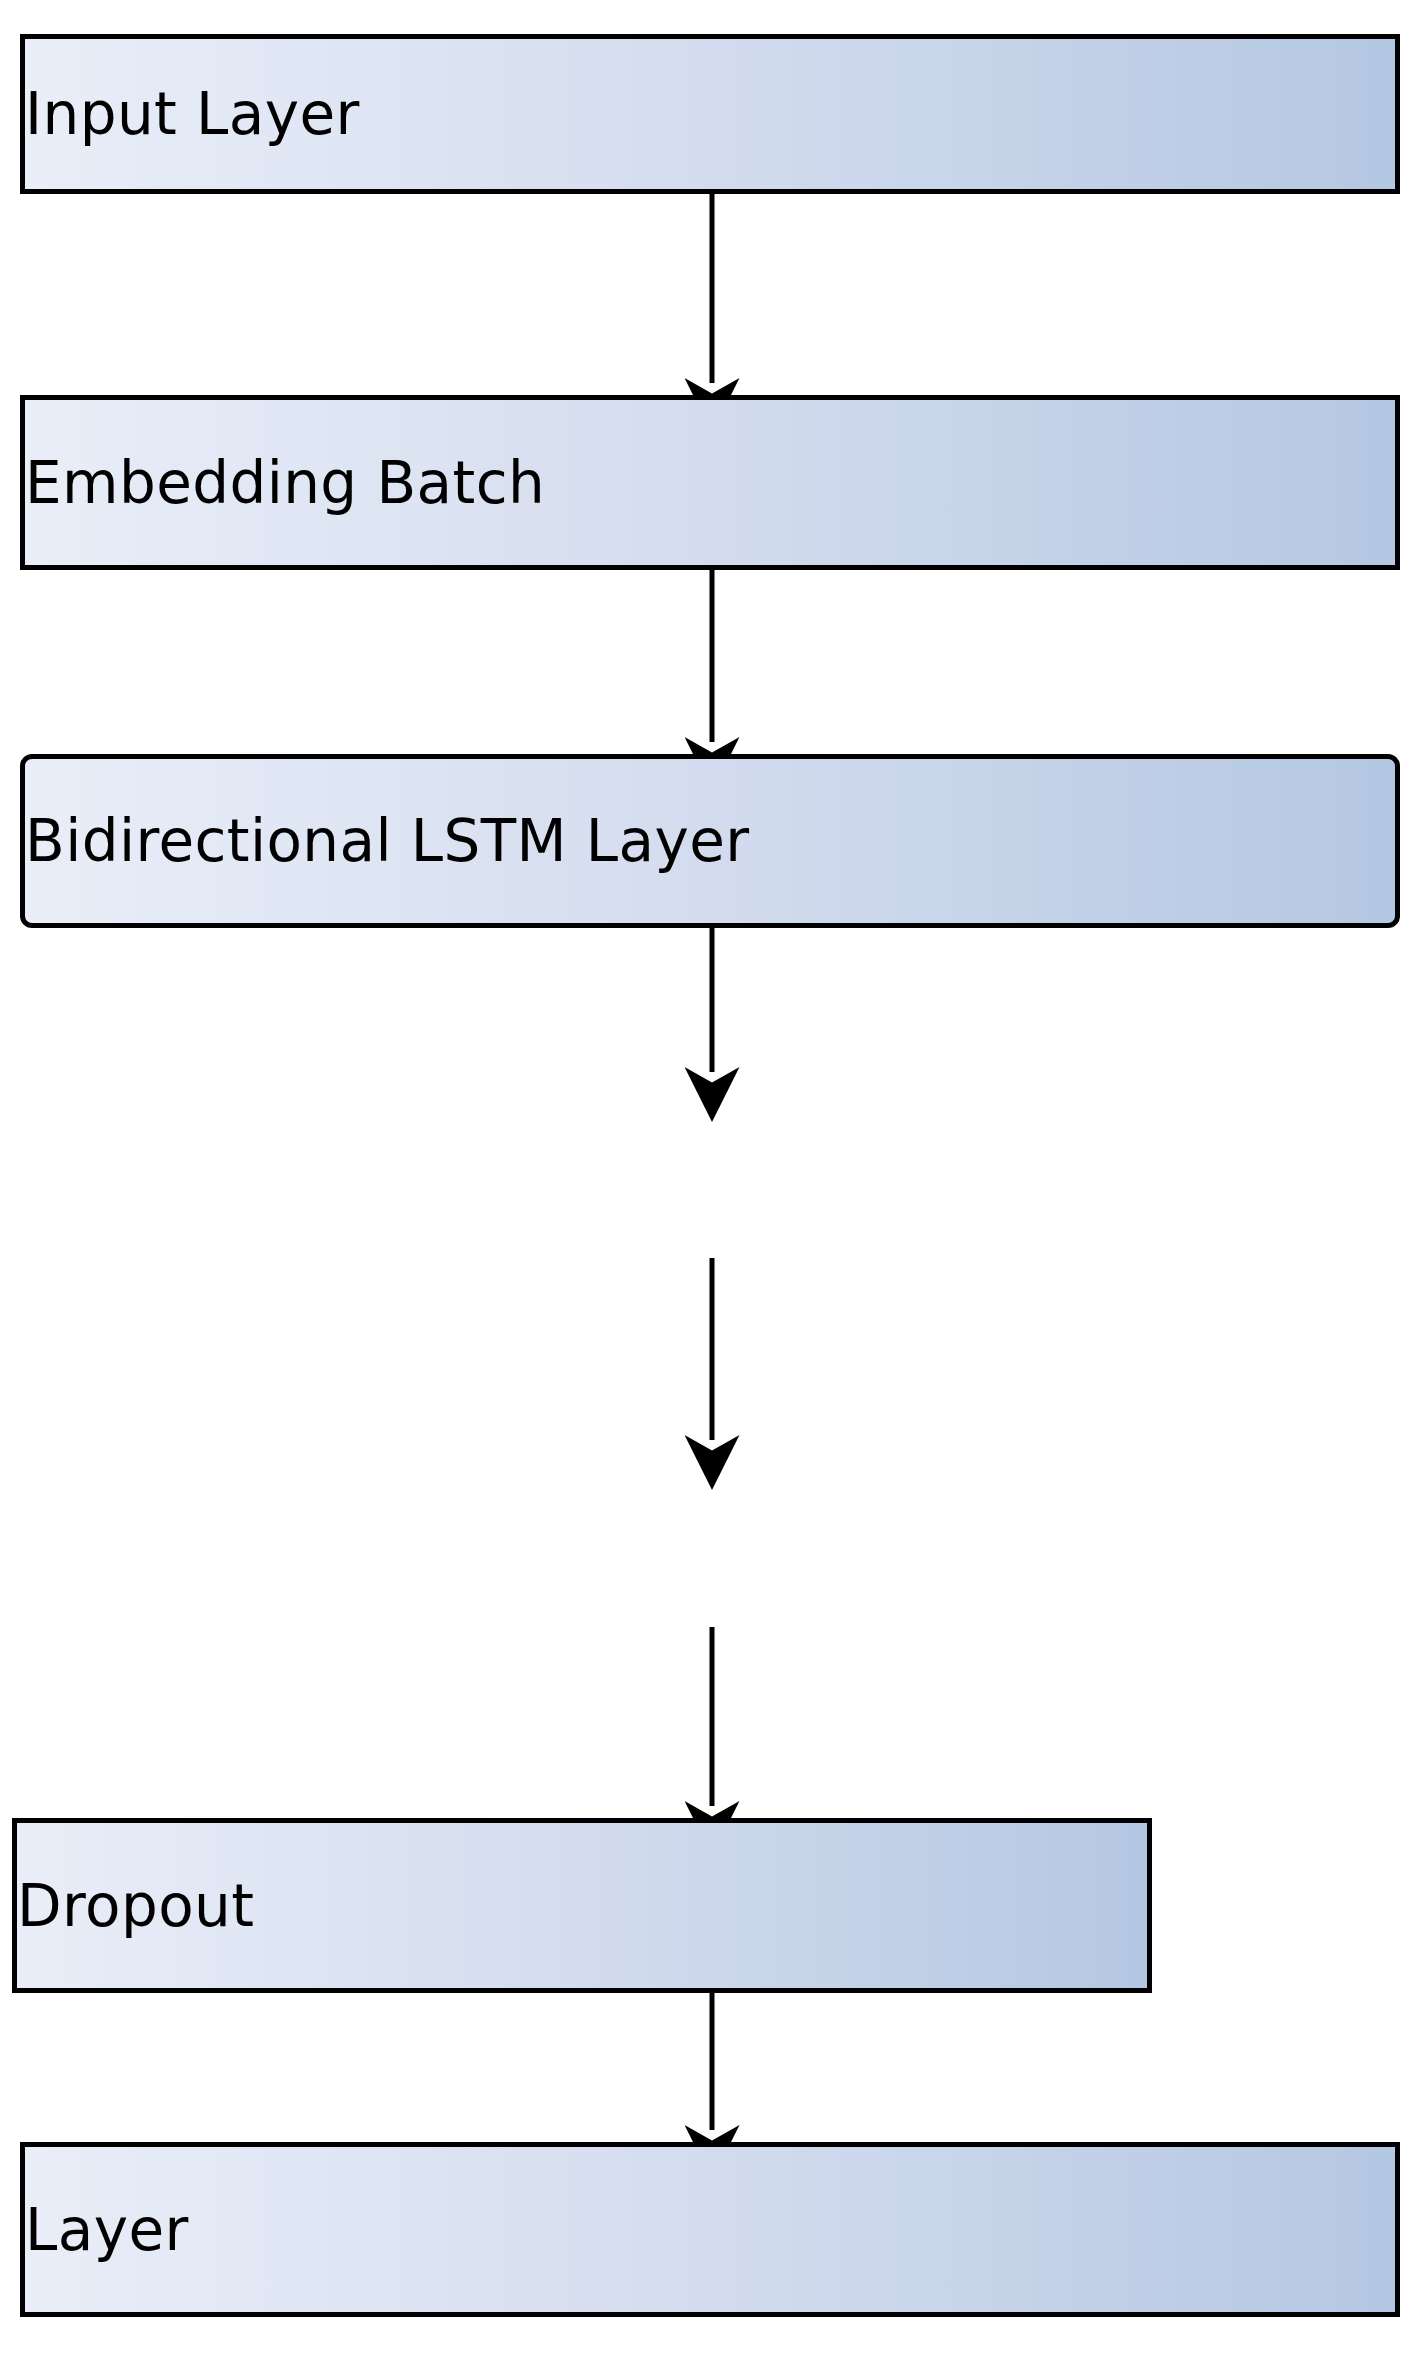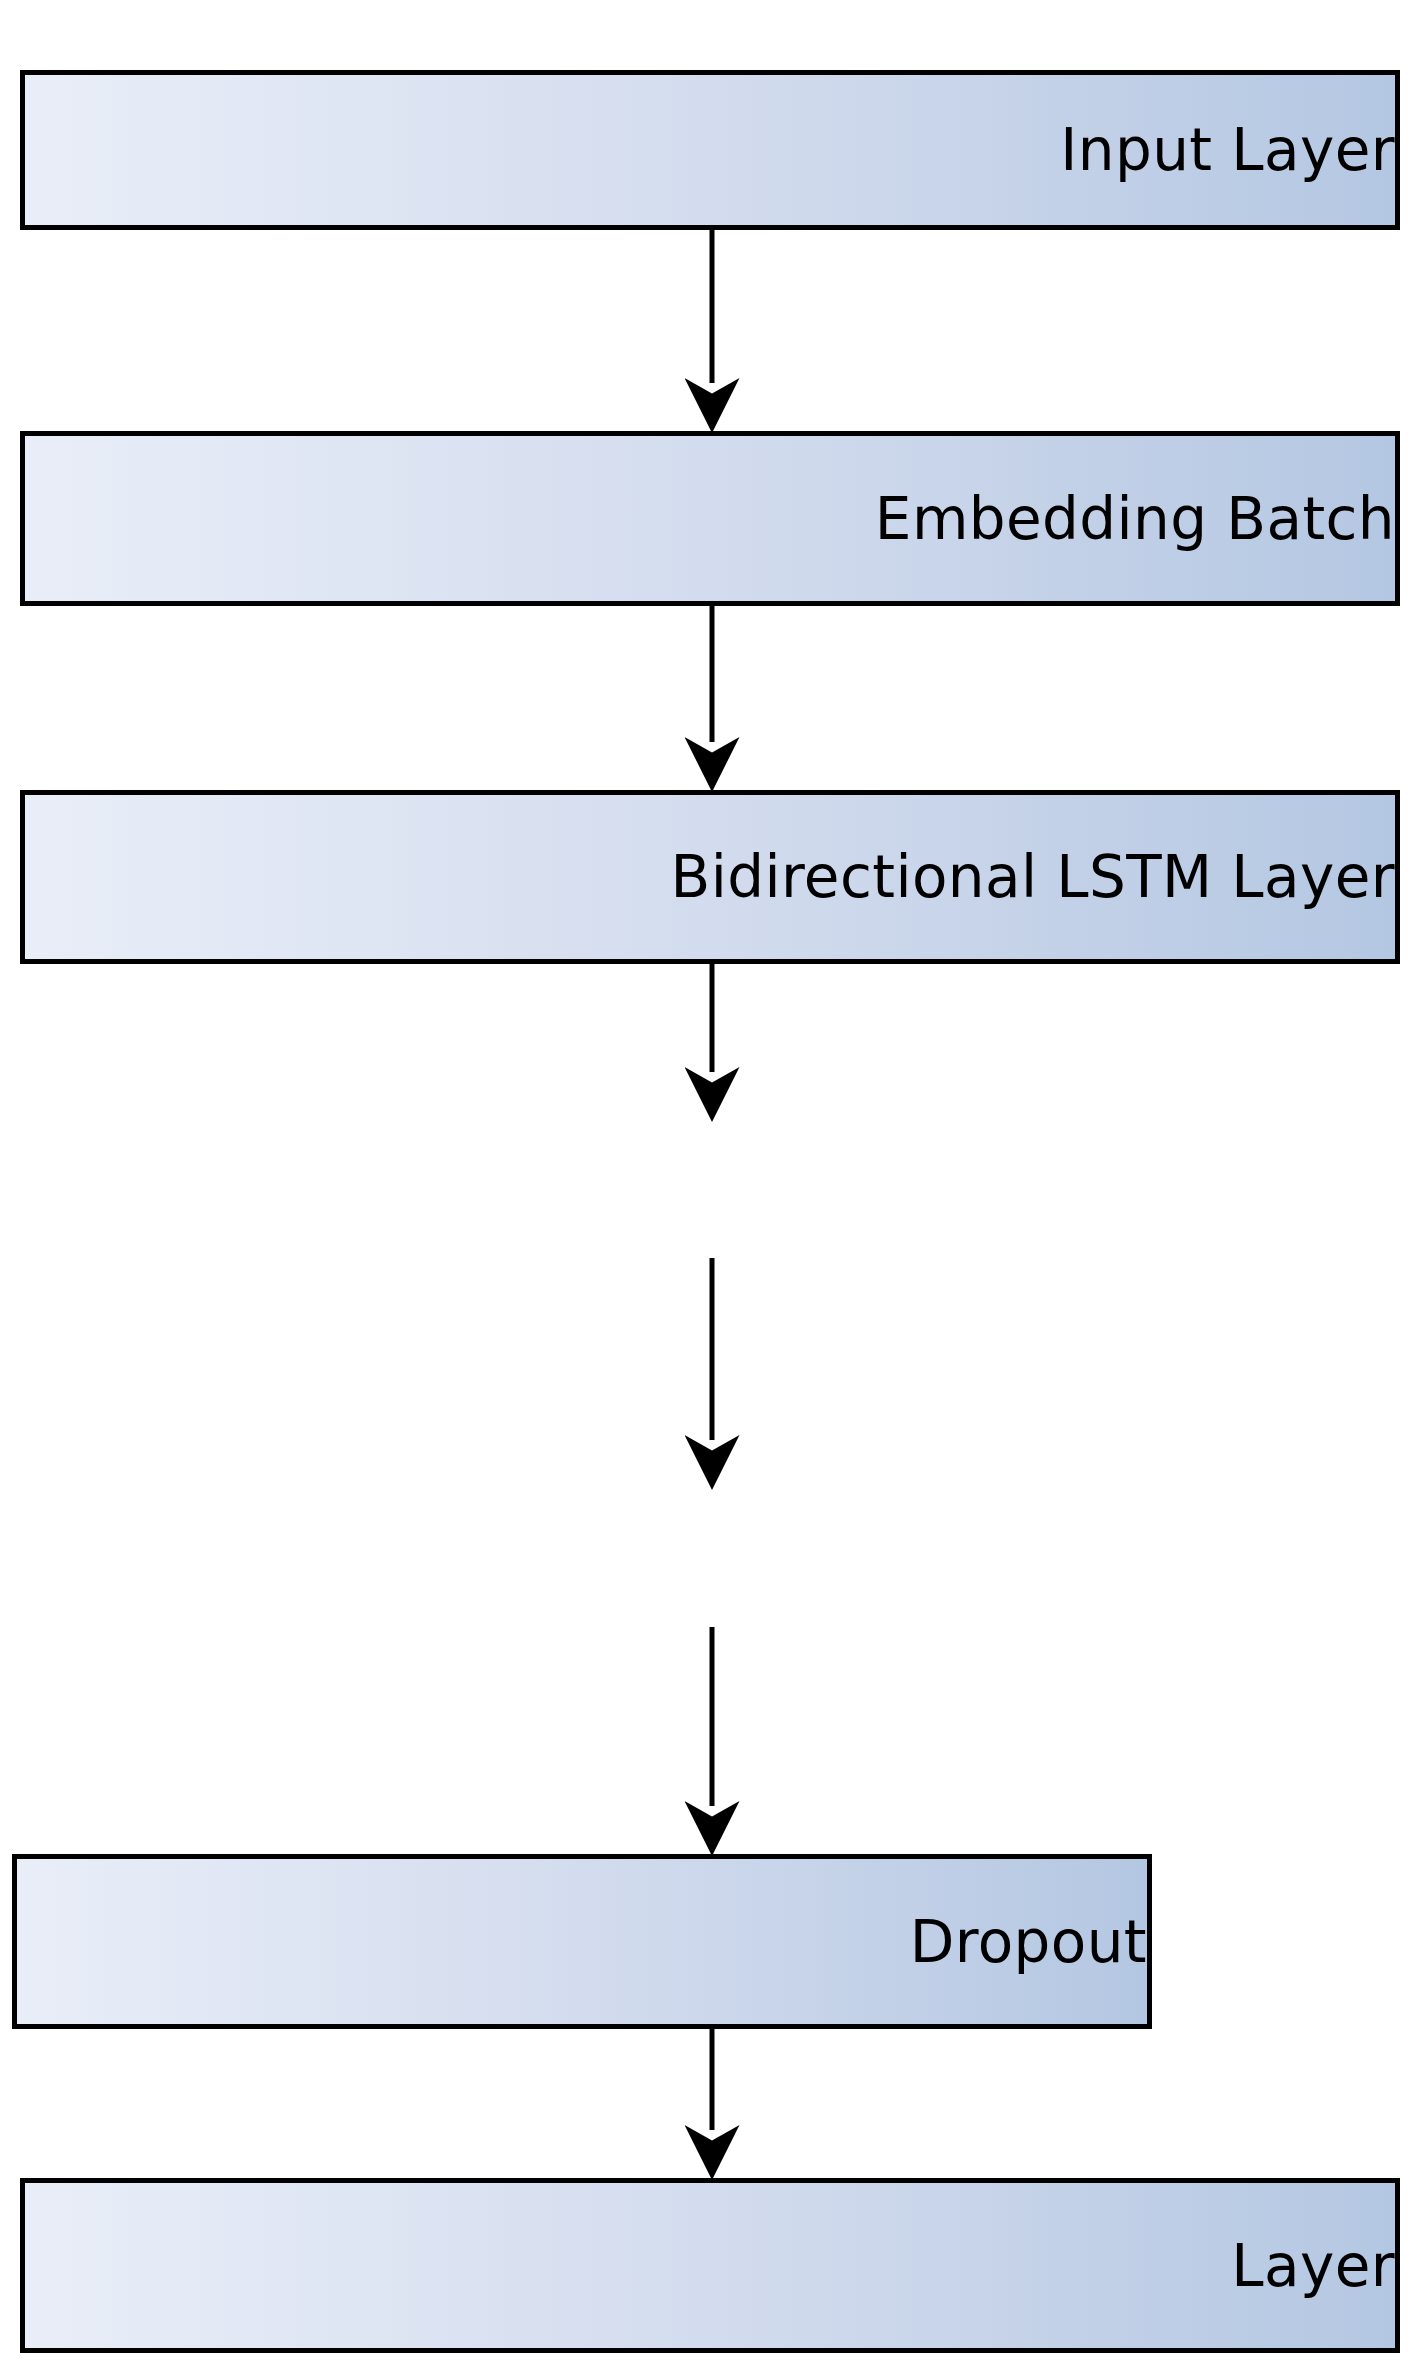--- a/index.html
+++ b/index.html
@@ -26,22 +26,21 @@
 
   .layer-node {
     position: absolute;
     left: 20px;
     width: 1380px;
     box-sizing: border-box;
     border: 5px solid #000000;
     background: linear-gradient(to right, #e9eef8 0%, #d3dcee 50%, #b4c7e2 100%);
     display: flex;
     align-items: center;
-    justify-content: flex-end;
-    margin-top: 36px;
+    justify-content: flex-start;
   }
 
   .layer-label {
     font-family: "DejaVu Sans", "Liberation Sans", sans-serif;
     font-size: 58px;
     font-weight: 400;
     color: #000000;
     letter-spacing: 0.4px;
     line-height: 1;
     white-space: nowrap;
@@ -80,21 +79,21 @@
   </svg>
 
   <div class="layer-node" style="top: 34px; height: 160px; left: 20px; width: 1380px;">
     <span class="layer-label">Input Layer</span>
   </div>
 
   <div class="layer-node" style="top: 395px; height: 175px; left: 20px; width: 1380px;">
     <span class="layer-label">Embedding Batch</span>
   </div>
 
-  <div class="layer-node" style="top: 754px; height: 174px; left: 20px; width: 1380px;">
+  <div class="layer-node" style="top: 754px; height: 174px; left: 20px; width: 1380px; border-radius: 12px;">
     <span class="layer-label">Bidirectional LSTM Layer</span>
   </div>
 
 
 
   <div class="layer-node" style="top: 1818px; height: 175px; left: 12px; width: 1140px;">
     <span class="layer-label">Dropout</span>
   </div>
 
   <div class="layer-node" style="top: 2142px; height: 175px; left: 20px; width: 1380px;">

